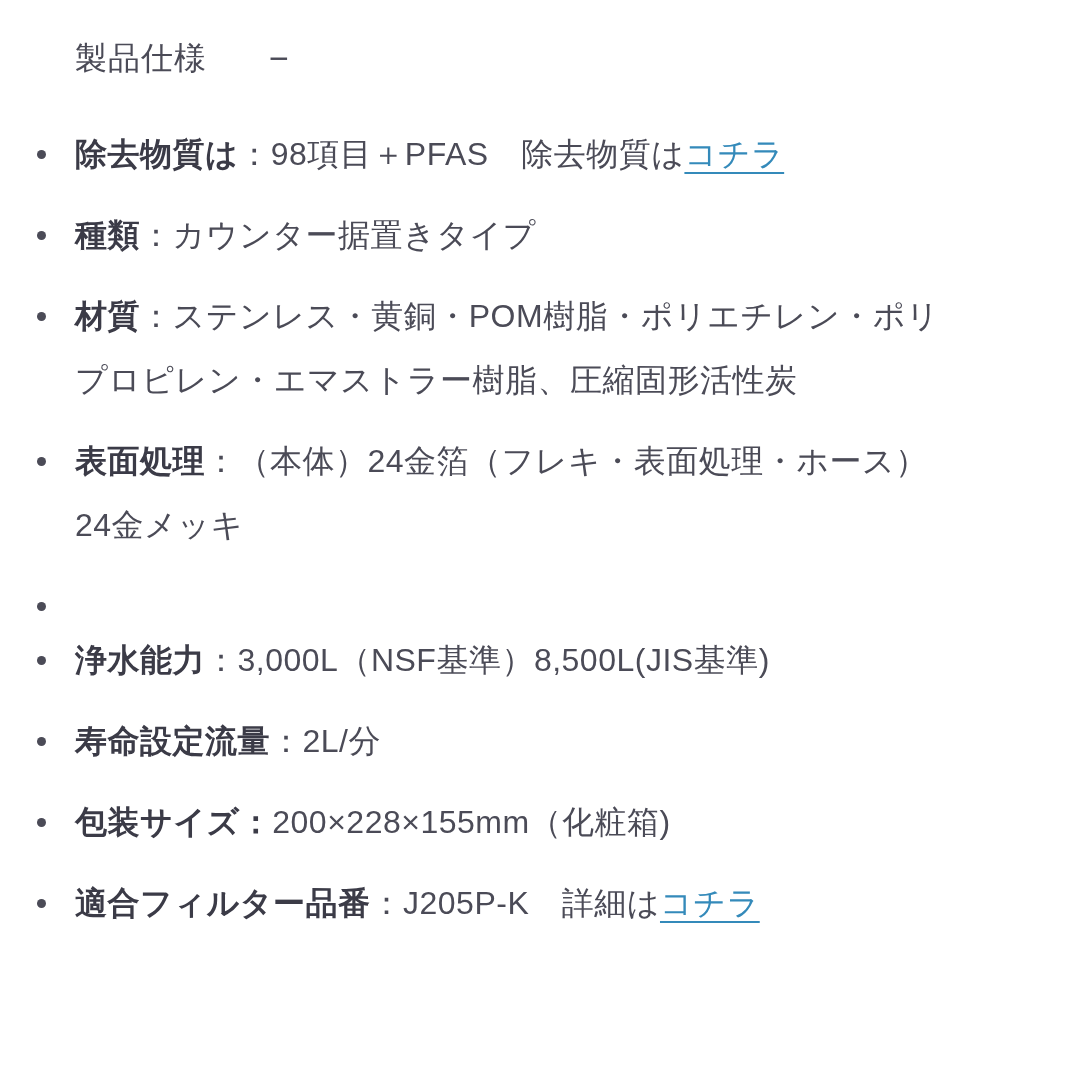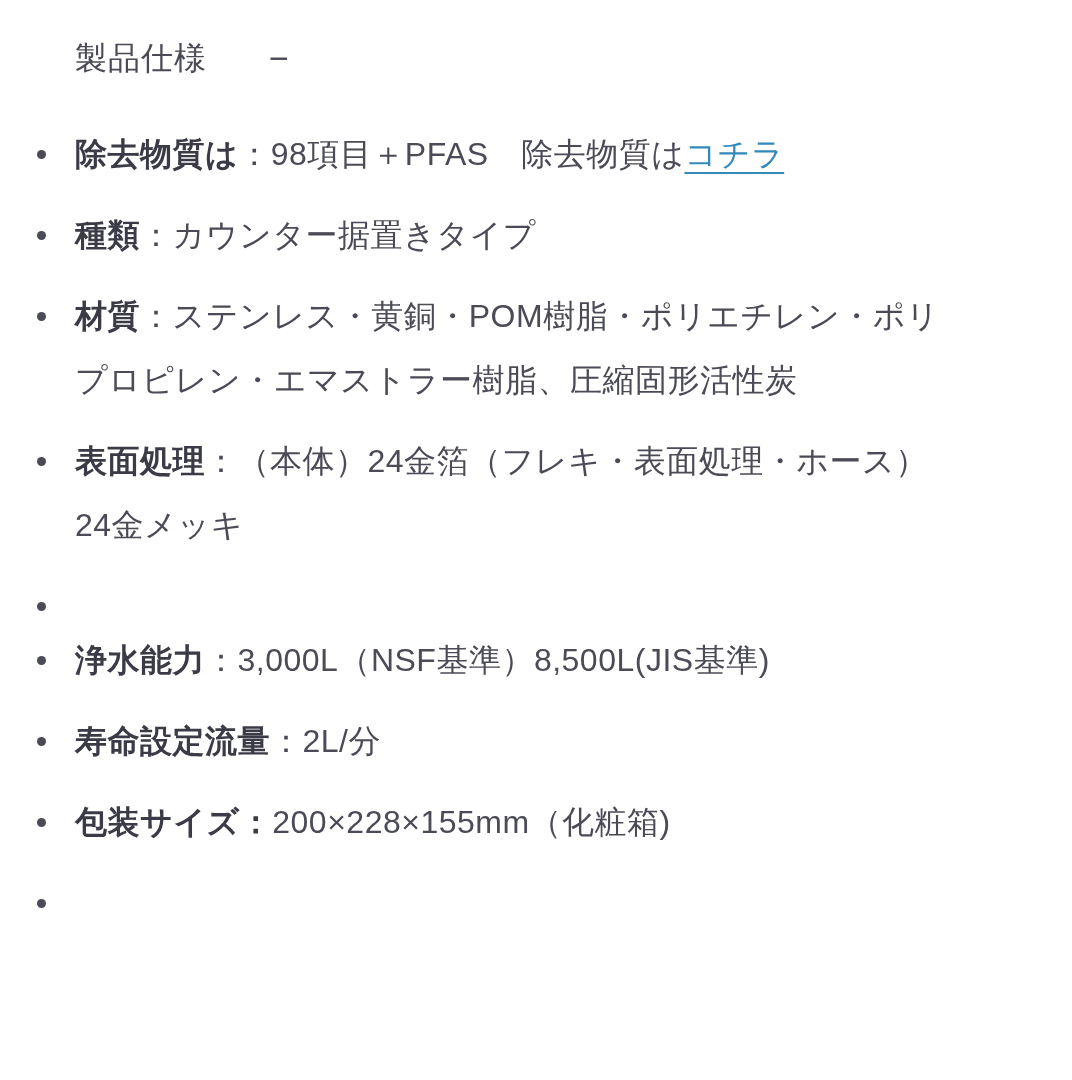--- a/index.html
+++ b/index.html
@@ -135,14 +135,15 @@
     <div class="spec-text"><span class="spec-label">寿命設定流量</span><span class="spec-separator">：</span><span class="spec-value">2L/分</span></div>
   </li>
 
   <li class="spec-item">
     <span class="bullet"></span>
     <div class="spec-text"><span class="spec-label">包装サイズ</span><span class="spec-separator bold">：</span><span class="spec-value">200×228×155mm（化粧箱)</span></div>
   </li>
 
   <li class="spec-item">
     <span class="bullet"></span>
+    <div class="spec-text"><span class="spec-label">適合フィルター品番</span><span class="spec-separator">：</span><span class="spec-value">J205P-K　詳細は</span><a class="spec-link" href="#">コチラ</a></div>
   </li>
 </ul>
 
 </body></html>

